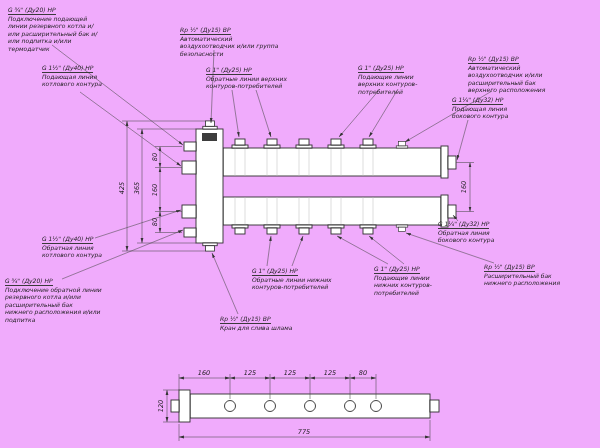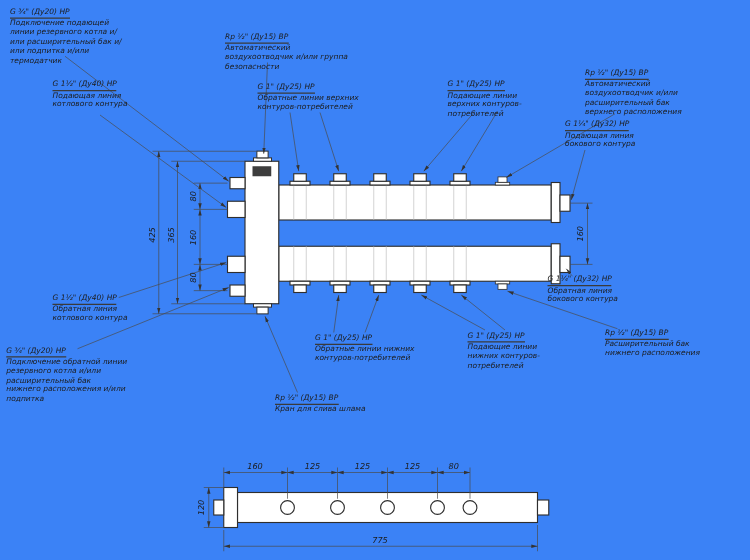--- a/index.html
+++ b/index.html
@@ -1,17 +1,17 @@
 <!DOCTYPE html>
 <html><head>
 <meta charset="utf-8">
 <style>
   html,body{margin:0;padding:0;background:#fff;}
   .stage{
-    position:relative;width:600px;height:448px;background:#3b82f6;
+    position:relative;width:600px;height:448px;background:#f0abfc;
     font-family:"DejaVu Sans",sans-serif;overflow:hidden;
   }
   .stage svg{position:absolute;left:0;top:0;}
   .callout{
     position:absolute;font-size:6px;font-style:italic;line-height:1.25;
     color:#1c1c1c;letter-spacing:0;
   }
   .co-size{display:inline-block;border-bottom:1px solid #3a3a3a;padding-bottom:0;}
   .co-desc{display:block;}
   .dimtxt{font-size:6.5px;font-style:italic;fill:#1c1c1c;}

